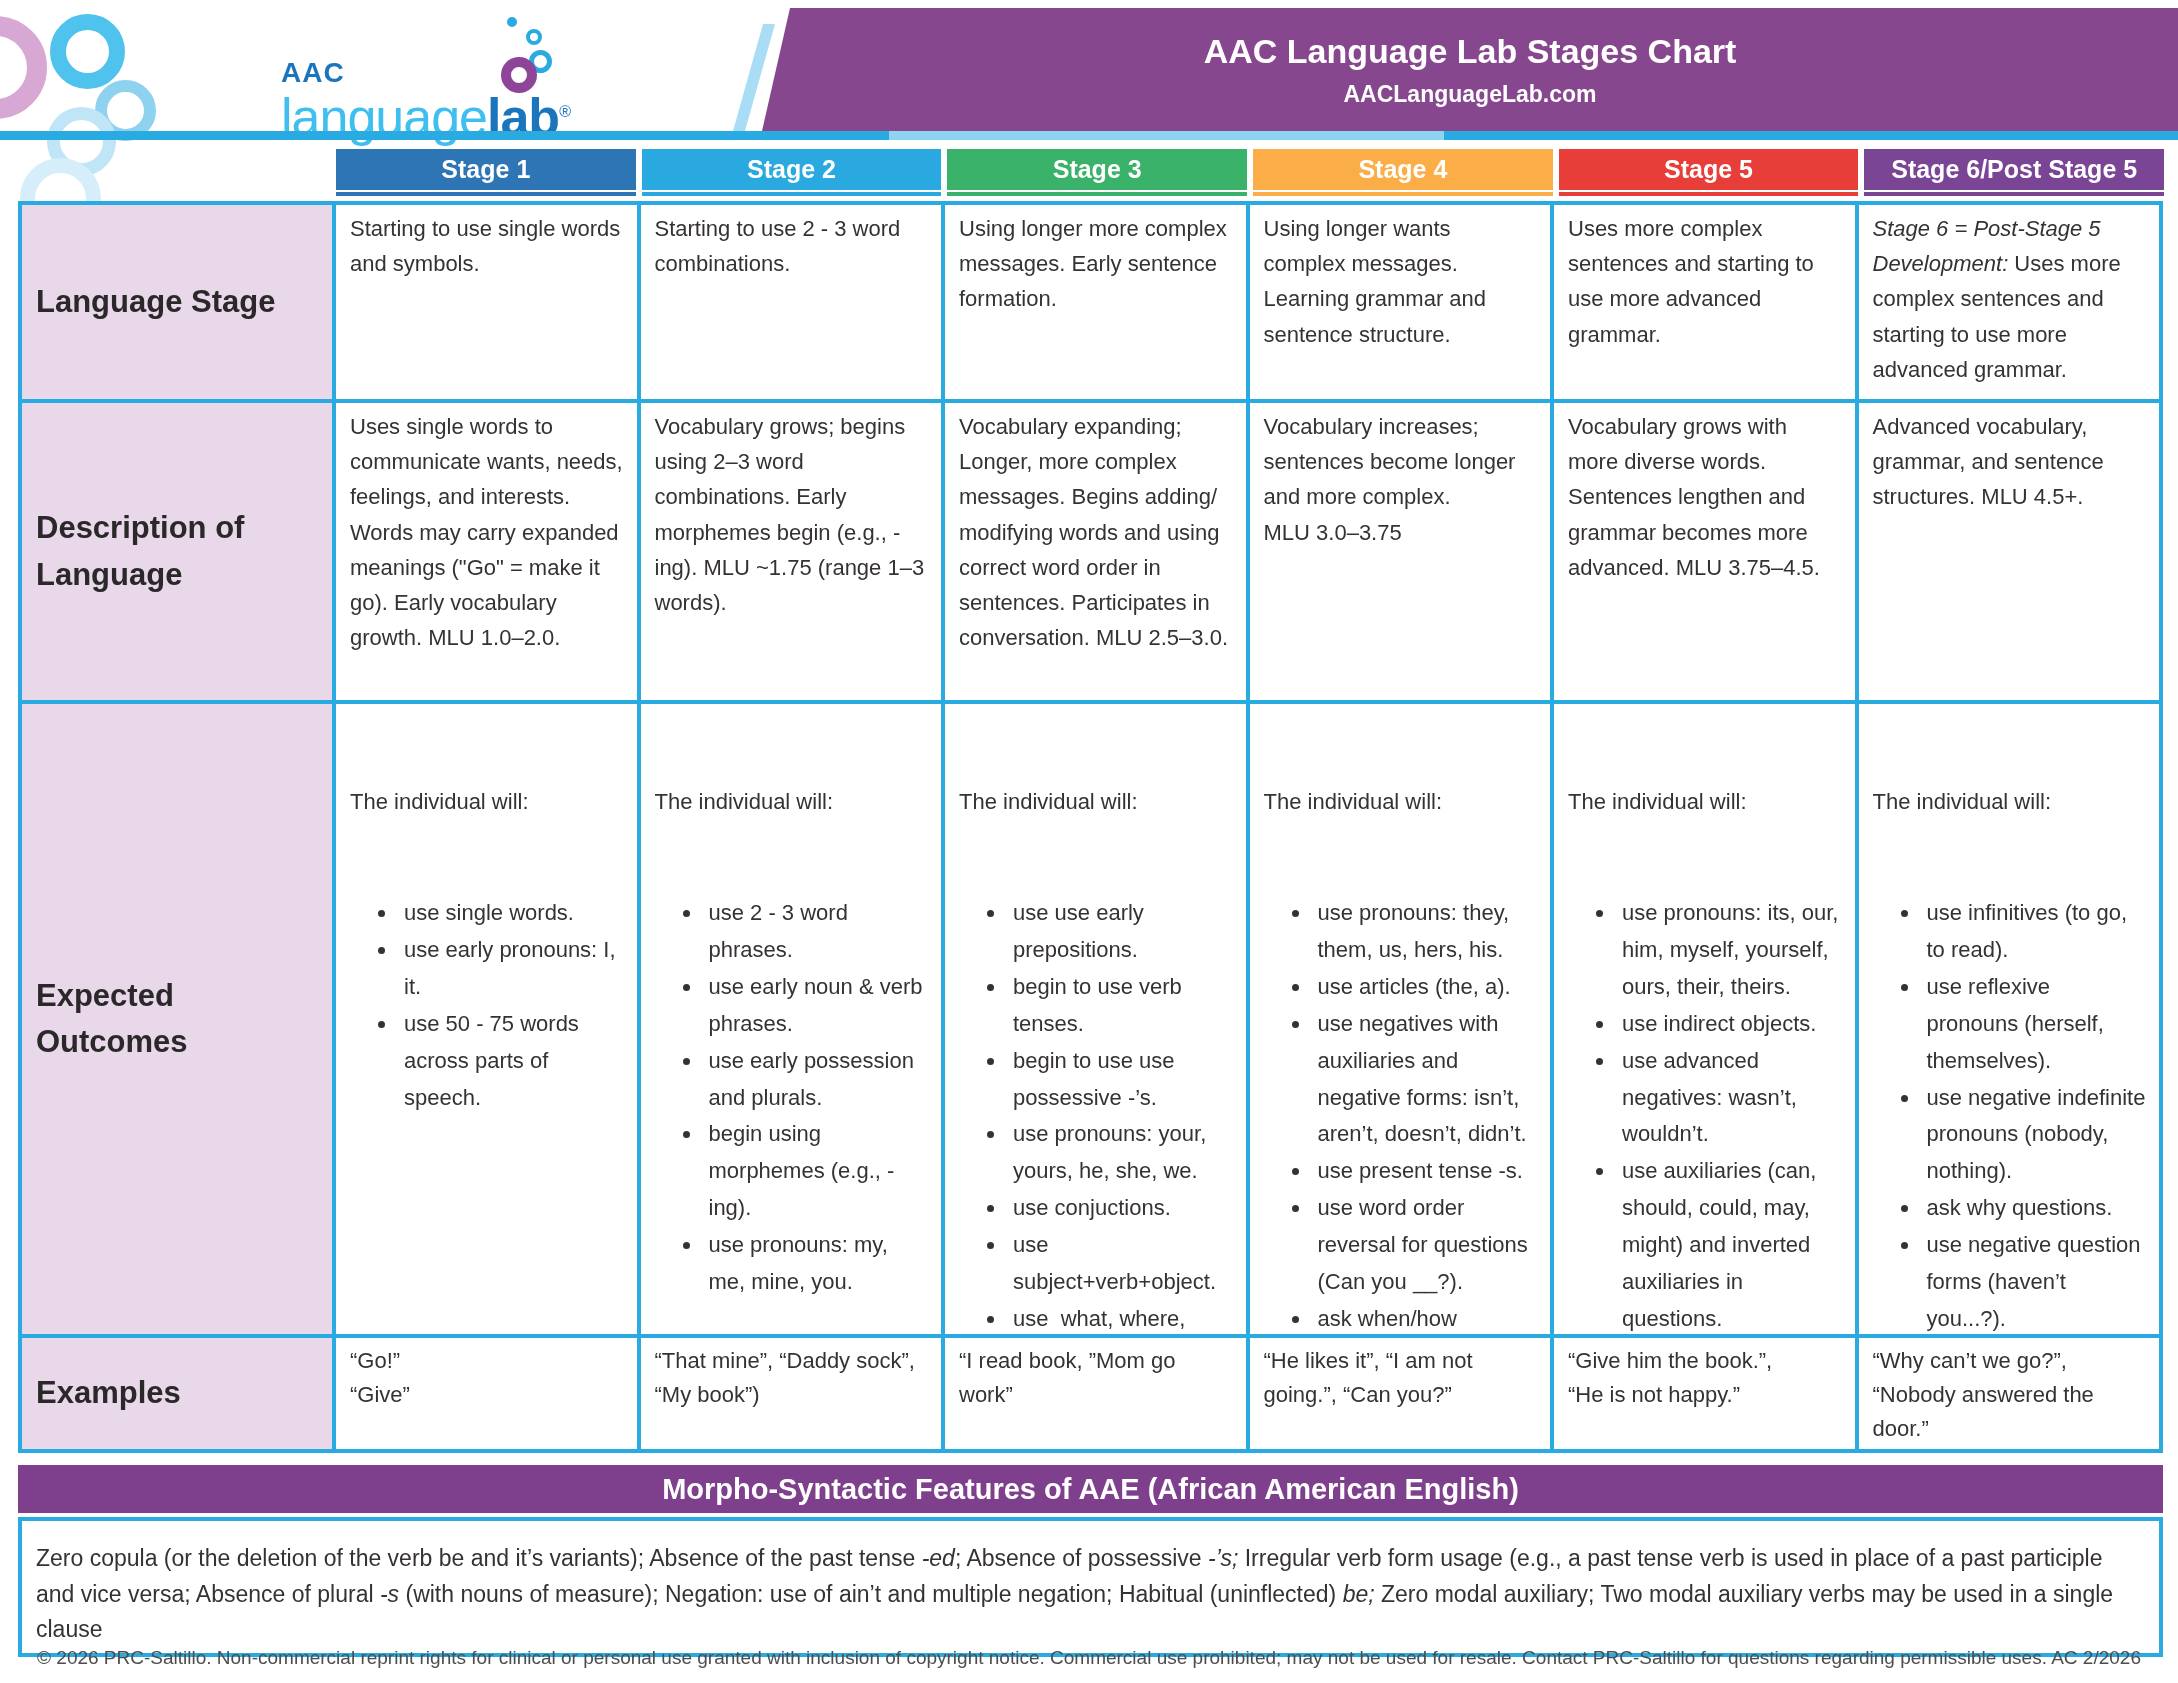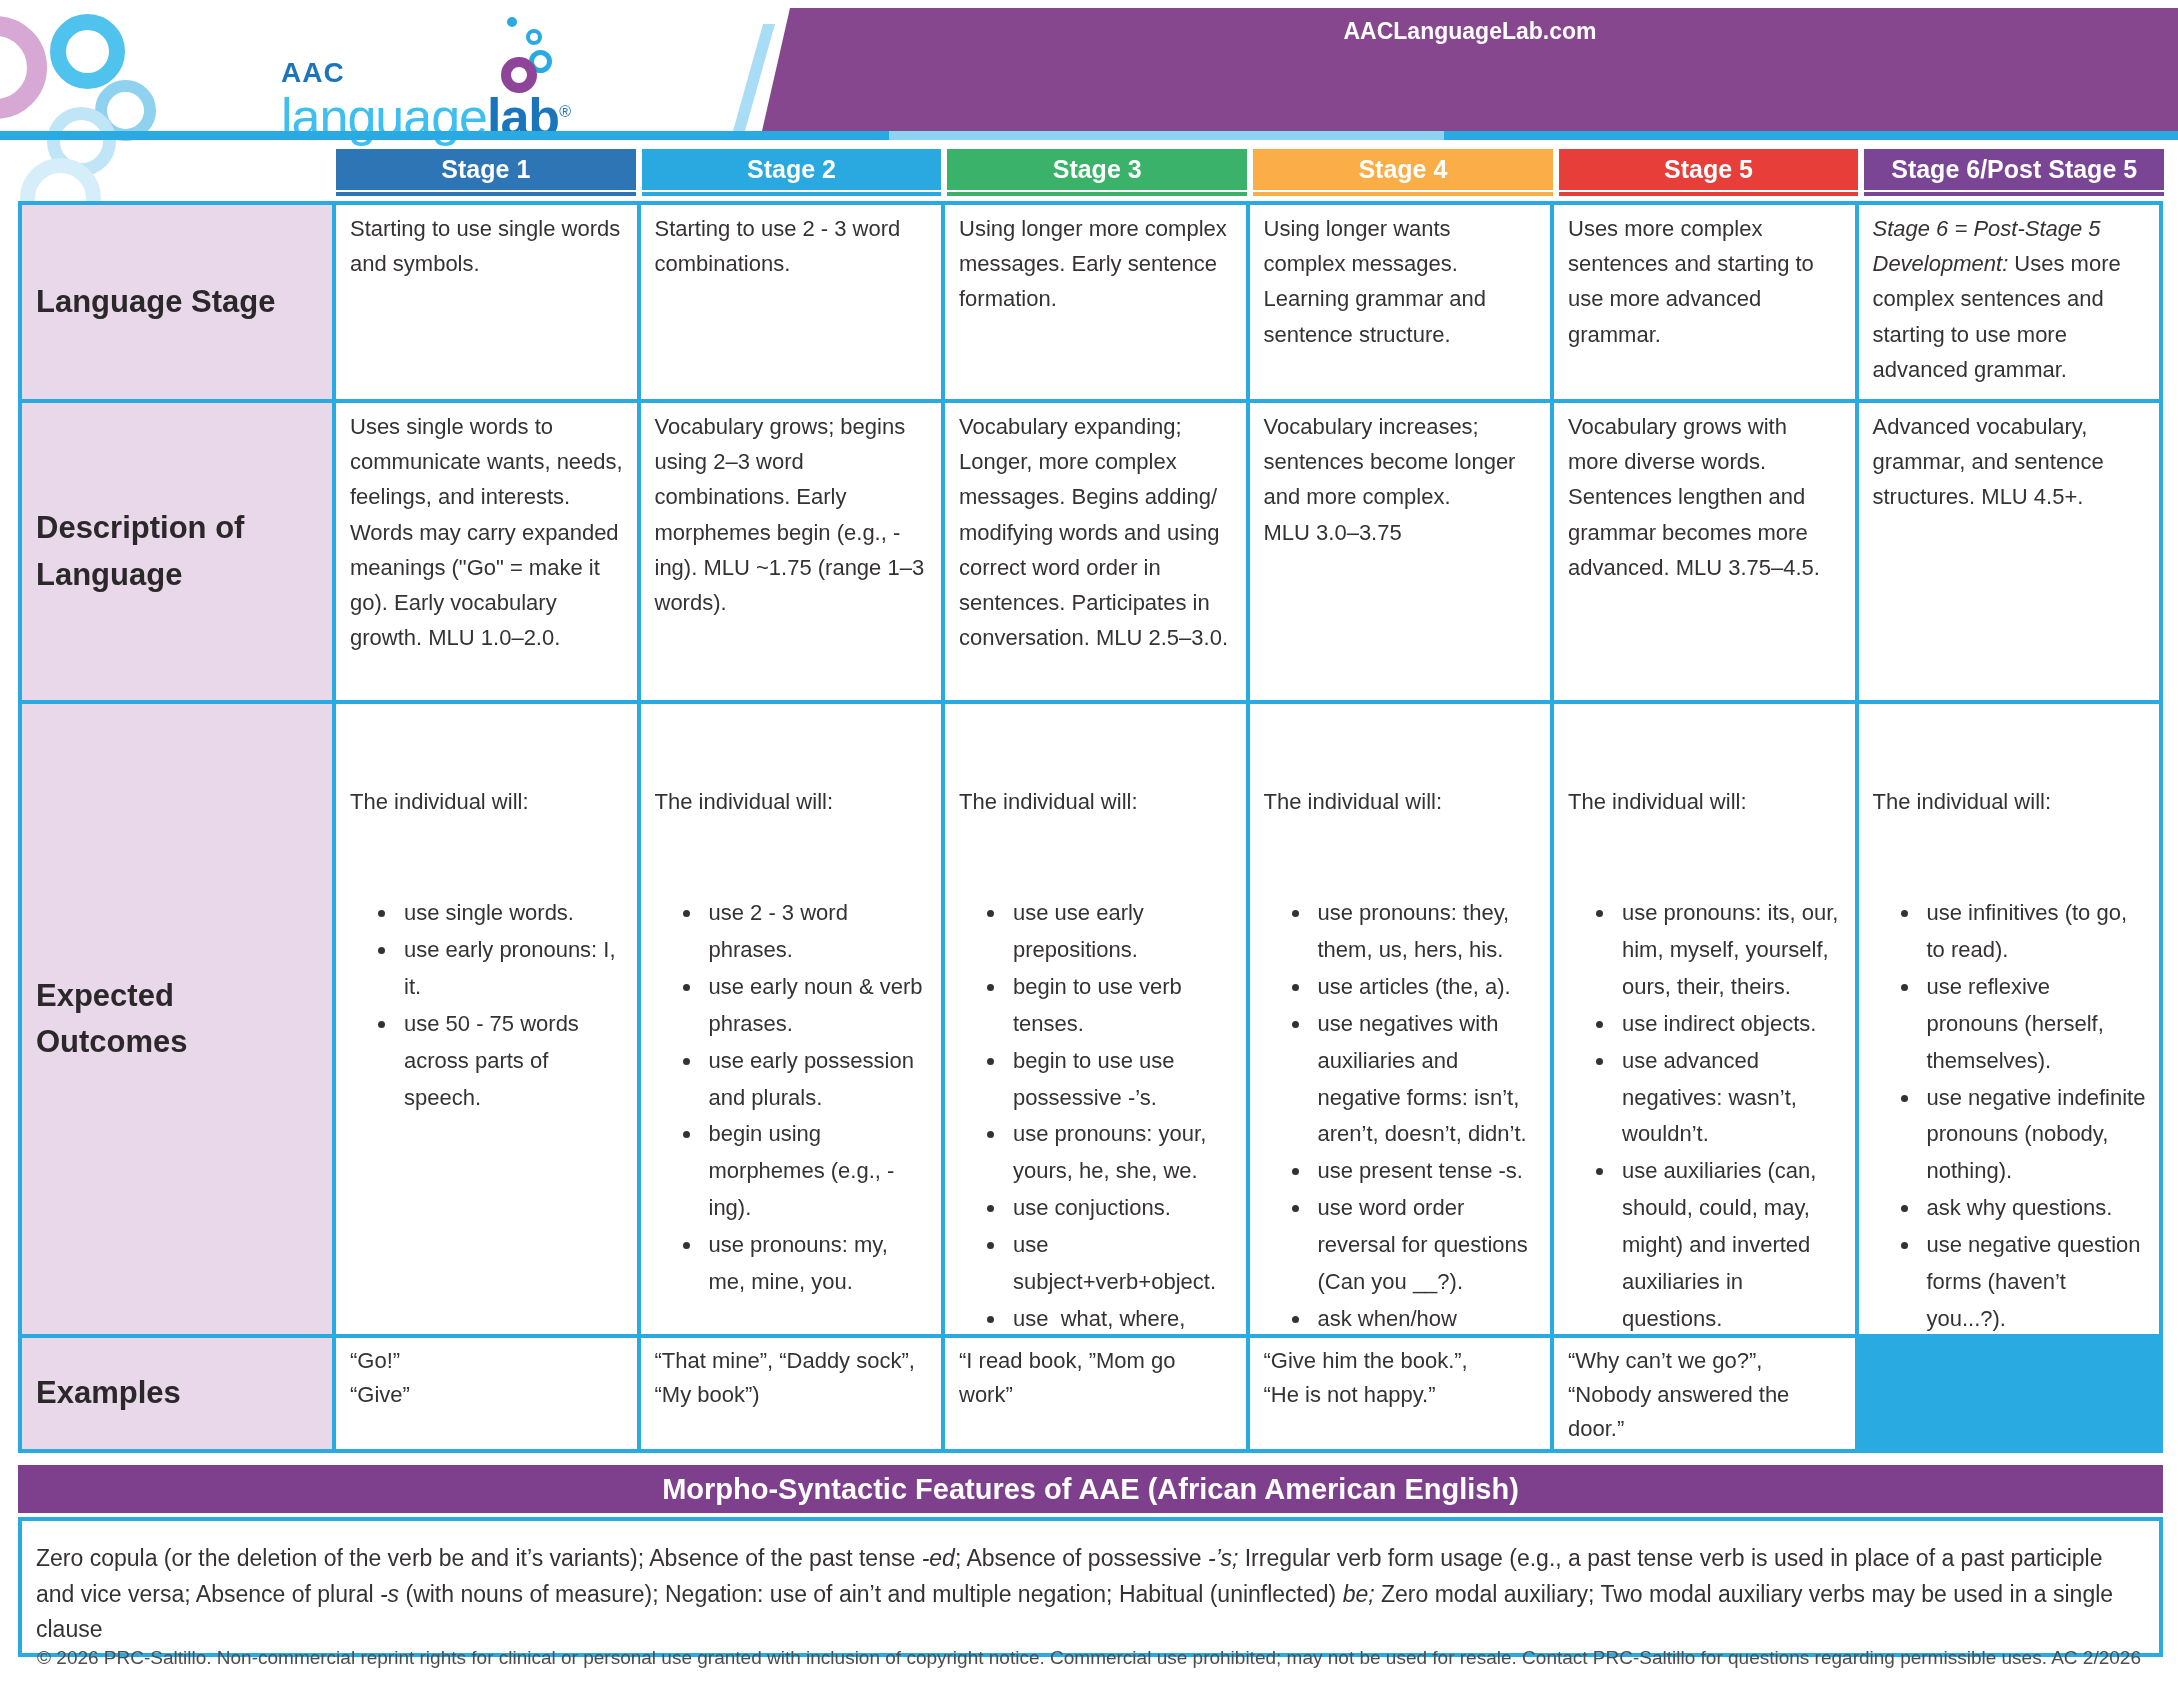--- a/index.html
+++ b/index.html
@@ -95,20 +95,21 @@
     <div class="logo-aac">AAC</div>
     <div class="logo-word"><span class="logo-language">language</span><span class="logo-lab">lab</span><span class="logo-reg">®</span></div>
     <div class="logo-icon li-dot"></div>
     <div class="logo-icon li-ring1"></div>
     <div class="logo-icon li-ring2"></div>
     <div class="logo-icon li-ringp"></div>
   </div>
 
   <div class="banner-stripe"></div>
   <div class="banner">
+    <div class="banner-title">AAC Language Lab Stages Chart</div>
     <div class="banner-subtitle">AACLanguageLab.com</div>
   </div>
 
   <div class="bluebar"></div>
 
   <div class="stage-headers">
     <div class="stage-head s1">
       <div class="stage-box">Stage 1</div>
       <div class="stage-underline"></div>
     </div>
@@ -177,20 +178,21 @@
     <div class="cell outcomes-cell">
       <div>The individual will:</div>
       <ul><li>use infinitives (to go, to read).</li><li>use reflexive pronouns (herself, themselves).</li><li>use negative indefinite pronouns (nobody, nothing).</li><li>ask why questions.</li><li>use negative question forms (haven’t you...?).</li></ul>
     </div>
 
     <div class="rowlabel">Examples</div>
     <div class="cell examples-cell">“Go!”
 “Give”</div>
     <div class="cell examples-cell">“That mine”, “Daddy sock”, “My book”)</div>
     <div class="cell examples-cell">“I read book, ”Mom go work”</div>
+    <div class="cell examples-cell">“He likes it”, “I am not going.”, “Can you?”</div>
     <div class="cell examples-cell">“Give him the book.”,
 “He is not happy.”</div>
     <div class="cell examples-cell">“Why can’t we go?”, “Nobody answered the door.”</div>
   </div>
 
   <div class="aae-banner">Morpho-Syntactic Features of AAE (African American English)</div>
   <div class="aae-box"><span>Zero copula (or the deletion of the verb be and it’s variants); Absence of the past tense </span><span class="it">-ed</span><span>; Absence of possessive </span><span class="it">-’s;</span><span> Irregular verb form usage (e.g., a past tense verb is used in place of a past participle and vice versa; Absence of plural </span><span class="it">-s</span><span> (with nouns of measure); Negation: use of ain’t and multiple negation; Habitual (uninflected) </span><span class="it">be;</span><span> Zero modal auxiliary; Two modal auxiliary verbs may be used in a single clause</span></div>
 
   <div class="footer">© 2026 PRC-Saltillo. Non-commercial reprint rights for clinical or personal use granted with inclusion of copyright notice. Commercial use prohibited; may not be used for resale. Contact PRC-Saltillo for questions regarding permissible uses. AC 2/2026</div>
 

